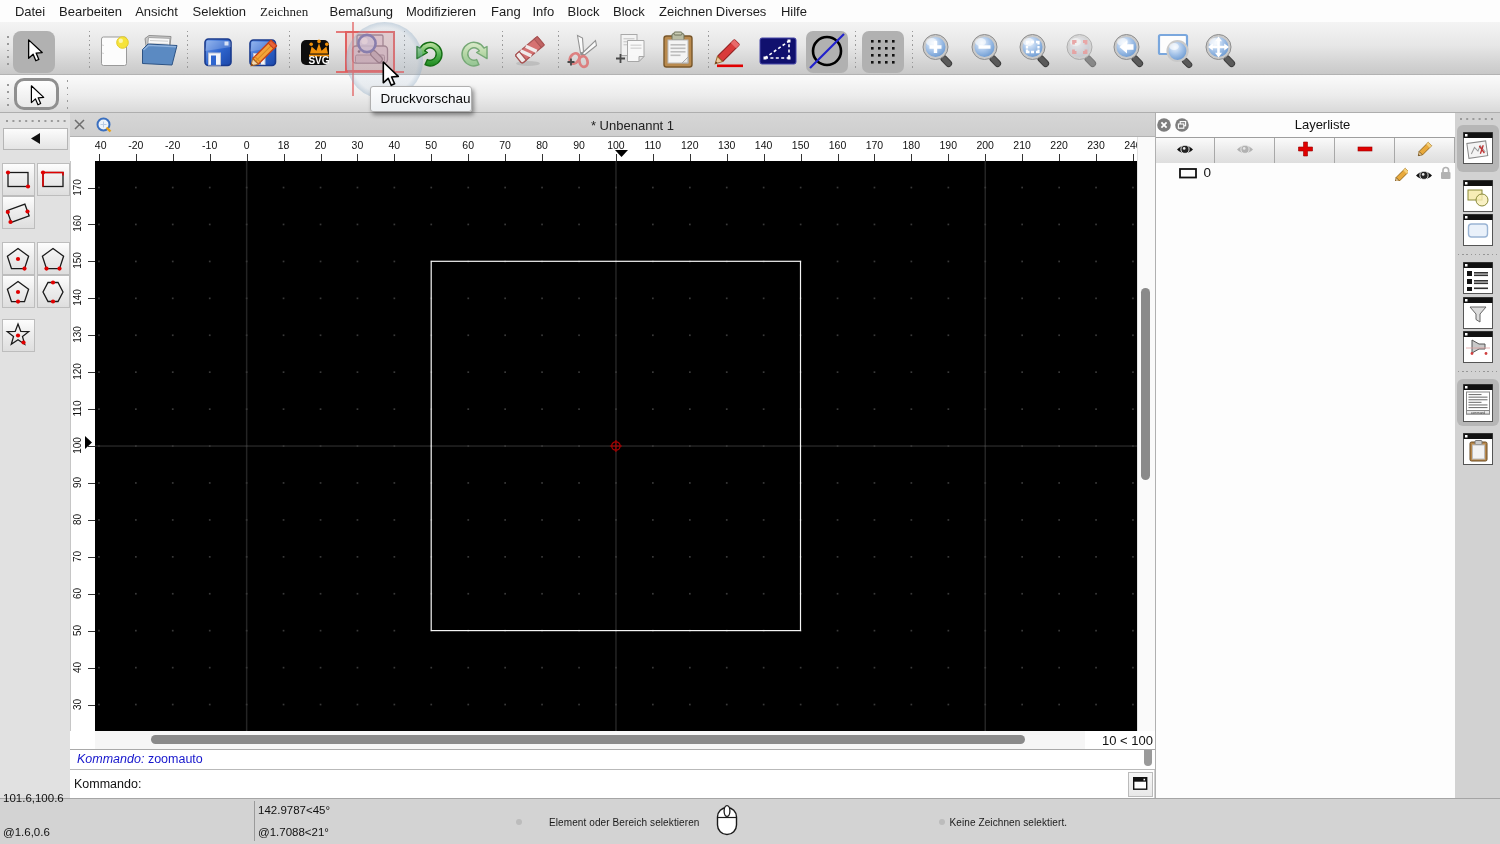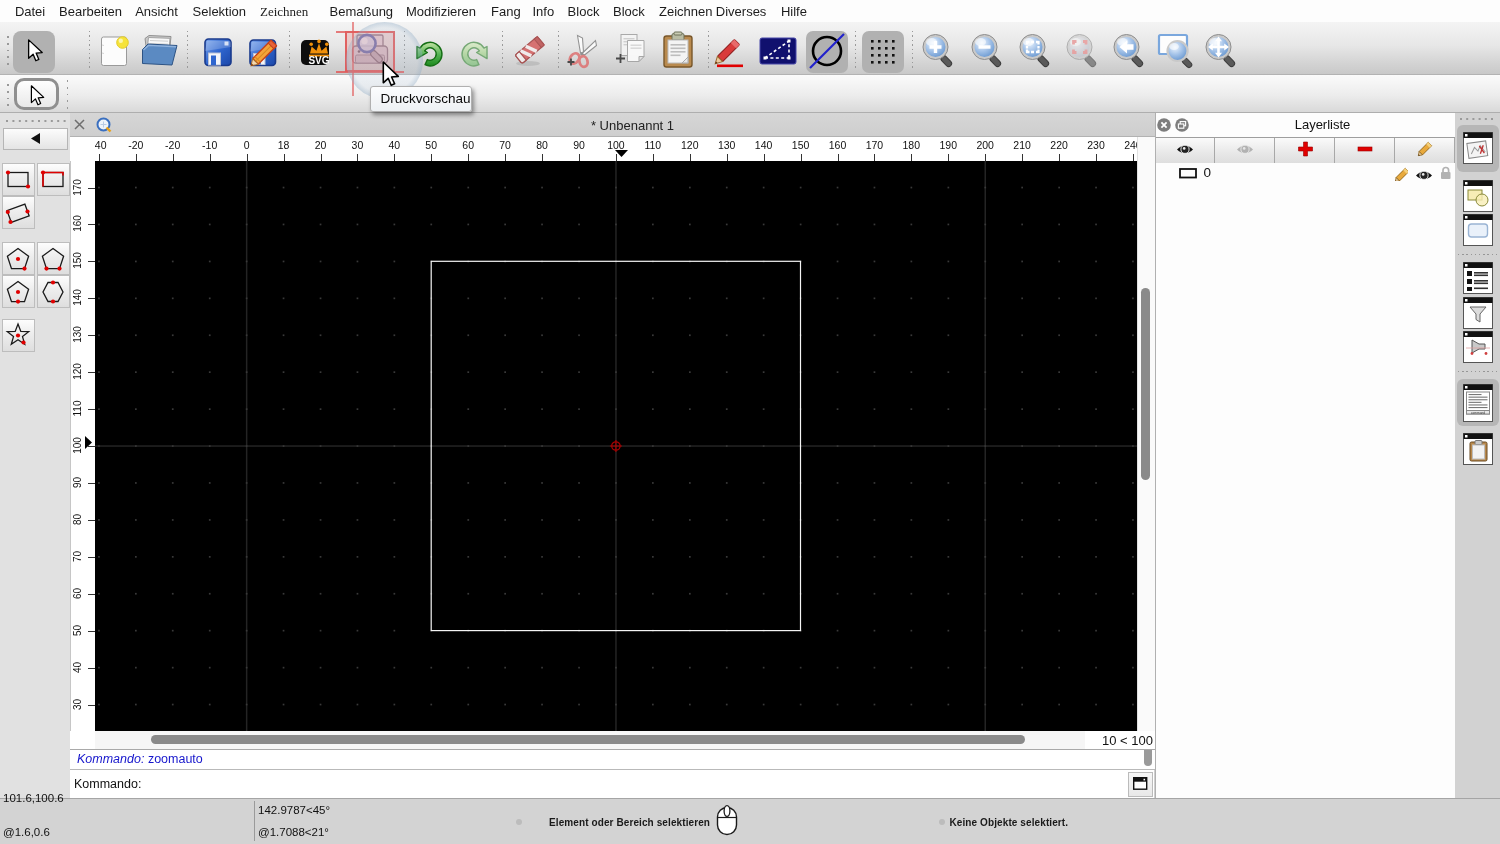--- a/index.html
+++ b/index.html
@@ -9,21 +9,21 @@
 .sepvb{width:1.8px;background-image:repeating-linear-gradient(#999 0 1.8px,transparent 1.8px 6.8px);}
 .seph{height:1px;background-image:repeating-linear-gradient(90deg,#969696 0 1.4px,transparent 1.4px 4.2px);}
 .tbtn{border-radius:5px;}
 .ticktop{width:1px;background:#333;top:16.5px;height:7px;}
 .tickleft{height:1px;background:#333;left:18px;width:7px;}
 .rlab{font-size:10.5px;color:#111;top:1.5px;text-align:center;width:30px;}
 .llab{font-size:10px;color:#111;left:-4px;width:23px;text-align:center;transform:rotate(-90deg);}
 .palbtn{width:33.5px;height:33px;background:linear-gradient(180deg,#fdfdfd,#ededed 45%,#dedede);border:1px solid #bdbdbd;box-sizing:border-box;}
 .lbtn{height:24.5px;background:linear-gradient(180deg,#fafafa,#e8e8e8 60%,#dedede);border-right:1px solid #a8a8a8;box-sizing:border-box;display:flex;align-items:center;justify-content:center;}
 .st{font-size:11.5px;color:#111;}
-.stb{font-size:10px;font-weight:700;color:#1a1a1a;letter-spacing:.1px;}
+.stb{font-size:10px;font-weight:400;color:#1a1a1a;letter-spacing:.1px;}
 </style></head><body>
 
 <div class="abs" style="left:0;top:0;width:1500px;height:22px;background:#fdfdfd;"></div>
 <div class="abs menu" style="left:14.9px;">Datei</div>
 <div class="abs menu" style="left:59.1px;">Bearbeiten</div>
 <div class="abs menu" style="left:135.2px;">Ansicht</div>
 <div class="abs menu" style="left:192.6px;">Selektion</div>
 <div class="abs menu" style="left:260.0px;font-family:Liberation Serif, serif;">Zeichnen</div>
 <div class="abs menu" style="left:329.5px;">Bemaßung</div>
 <div class="abs menu" style="left:406.0px;">Modifizieren</div>
@@ -1106,21 +1106,21 @@
 <div class="abs st" style="left:258px;top:804px;">142.9787&lt;45°</div>
 <div class="abs st" style="left:258px;top:825.5px;">@1.7088&lt;21°</div>
 <div class="abs" style="left:516px;top:819px;width:6px;height:6px;border-radius:3px;background:#bcbcbc;"></div>
 <div class="abs stb" style="left:549px;top:816.5px;">Element oder Bereich selektieren</div>
 <svg class="abs" style="left:716px;top:803px;" width="22" height="33" viewBox="0 0 22 33">
     <rect x="1.5" y="4.5" width="19" height="27" rx="9.5" fill="#fff" stroke="#1a1a1a" stroke-width="1.4"></rect>
     <path d="M1.5 14.5 h19" stroke="#1a1a1a" stroke-width="1.2"></path>
     <ellipse cx="11" cy="8" rx="2.9" ry="5.4" fill="#fff" stroke="#1a1a1a" stroke-width="1.3"></ellipse>
   </svg>
 <div class="abs" style="left:939px;top:819px;width:6px;height:6px;border-radius:3px;background:#bcbcbc;"></div>
-<div class="abs stb" style="left:949.5px;top:816.5px;">Keine Objekte selektiert.</div>
+<div class="abs stb" style="left:949.5px;top:816.5px;">Keine Zeichnen selektiert.</div>
 <div class="abs" style="left:345px;top:31px;width:50px;height:41px;background:rgba(228,140,140,.34);border:2px solid rgba(223,85,85,.9);box-sizing:border-box;"></div>
 <div class="abs" style="left:336px;top:71.2px;width:68px;height:2px;background:rgba(226,92,92,.85);"></div>
 <div class="abs" style="left:336px;top:31px;width:10px;height:2px;background:rgba(226,92,92,.8);"></div>
 <div class="abs" style="left:351.5px;top:22px;width:2px;height:74px;background:rgba(226,92,92,.65);"></div>
 <div class="abs" style="left:346px;top:21.5px;width:77px;height:77px;border-radius:50%;background:radial-gradient(circle,rgba(175,198,220,.18) 0 60%,rgba(148,175,200,.42) 70%,rgba(100,135,170,.66) 79%,rgba(112,146,180,.72) 85%,rgba(125,155,188,.6) 90%,rgba(140,168,198,.28) 95%,rgba(150,180,210,0) 99%);"></div>
 <div class="abs" style="left:369.5px;top:86px;width:102px;height:25.5px;background:linear-gradient(180deg,#fcfdfe,#edf0f3);border:1px solid #b0b0b0;border-radius:3px;box-shadow:2px 3px 4px rgba(0,0,0,.4);box-sizing:border-box;text-align:right;font-size:13.5px;color:#0a0a0a;line-height:23px;">Druckvorschau</div>
 <svg class="abs" style="left:382px;top:61px;" width="19" height="28" viewBox="0 0 19 28">
     <path d="M1.3 1 l0 20.8 l4.9 -4.5 l3 7 l3.4 -1.5 l-3 -6.8 l6.7 -.6 z" fill="#fff" stroke="#000" stroke-width="1.6" stroke-linejoin="round"></path>
   </svg>
 </body></html>

